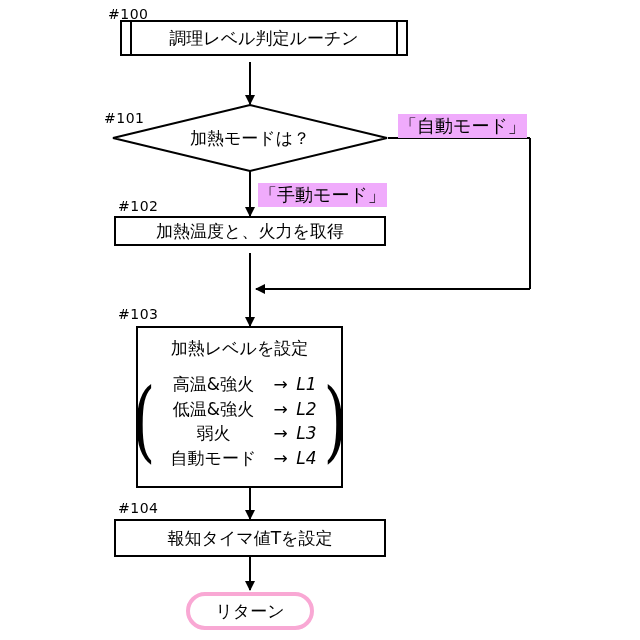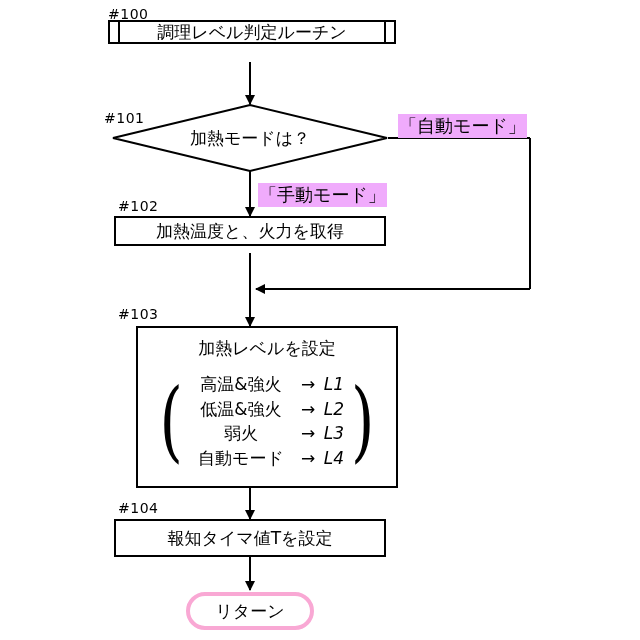--- a/index.html
+++ b/index.html
@@ -148,21 +148,21 @@
     <line x1="250" y1="253" x2="250" y2="289" stroke="#000" stroke-width="2"></line>
 
     <line x1="250" y1="289" x2="250" y2="326" stroke="#000" stroke-width="2" marker-end="url(#arrow)"></line>
 
     <line x1="250" y1="487" x2="250" y2="519" stroke="#000" stroke-width="2" marker-end="url(#arrow)"></line>
 
     <line x1="250" y1="556" x2="250" y2="590" stroke="#000" stroke-width="2" marker-end="url(#arrow)"></line>
   </svg>
 
   <div class="step-label" style="left:108px; top:6px;">#100</div>
-  <div class="node subroutine-outer" style="left:108px; top:20px; width:288px; height:24px;">
+  <div class="node subroutine-outer" style="left:120px; top:20px; width:288px; height:36px;">
     <div class="subroutine-inner"></div>
     <span class="node-text">調理レベル判定ルーチン</span>
   </div>
 
   <div class="step-label" style="left:104px; top:110px;">#101</div>
   <div class="diamond-wrap" style="left:112px; top:104px; width:276px; height:68px;">
     <svg width="276" height="68">
       <polygon points="138,1 275,34 138,67 1,34" fill="#ffffff" stroke="#000" stroke-width="2"></polygon>
     </svg>
     <div class="diamond-text">加熱モードは？</div>
@@ -171,21 +171,21 @@
   <div class="edge-label" style="left:398px; top:114px;">「自動モード」</div>
 
   <div class="edge-label" style="left:258px; top:183px;">「手動モード」</div>
 
   <div class="step-label" style="left:118px; top:198px;">#102</div>
   <div class="node proc" style="left:114px; top:216px; width:272px; height:30px;">
     <span class="node-text">加熱温度と、火力を取得</span>
   </div>
 
   <div class="step-label" style="left:118px; top:306px;">#103</div>
-  <div class="node proc" style="left:136px; top:326px; width:262px; height:162px; display:block;">
+  <div class="node proc" style="left:136px; top:326px; width:207px; height:162px; display:block;">
     <div style="text-align:center; margin-top:9px;">
       <span class="node-text">加熱レベルを設定</span>
     </div>
     <div class="detail-box" style="left:0; right:0; top:44px;">
       <span class="detail-brace">(</span>
       <div class="detail-rows">
         <div class="detail-row">
           <span class="detail-left">高温&amp;強火</span>
           <span class="detail-arrow">→</span>
           <span class="detail-right">L1</span>

